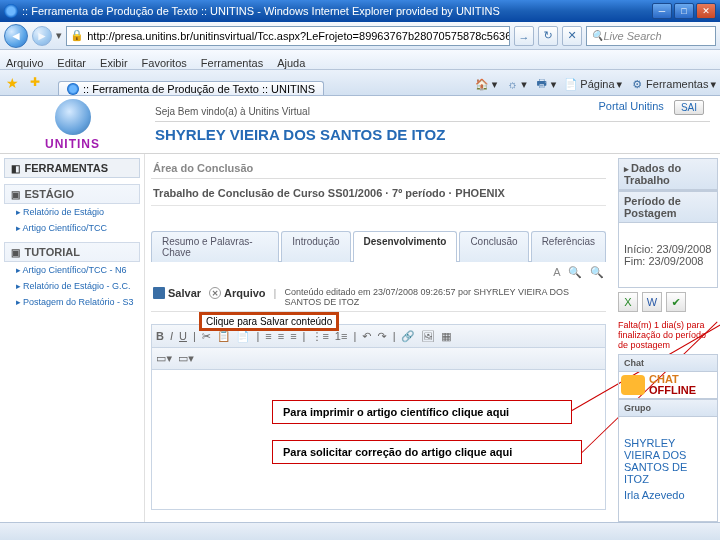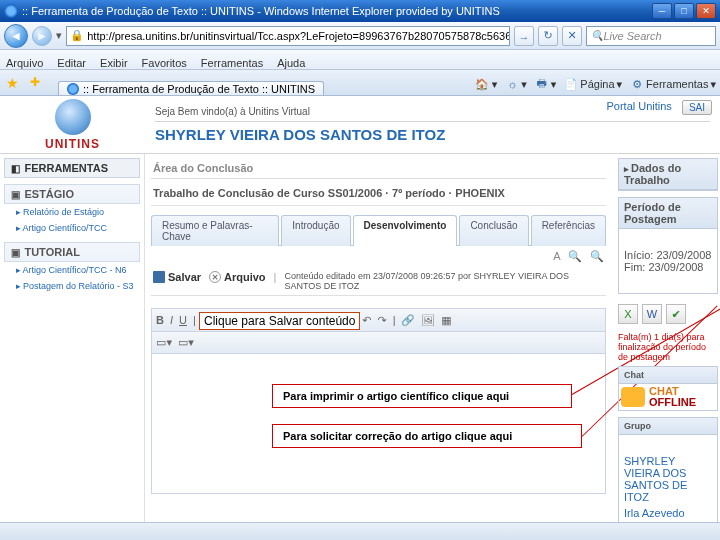--- a/index.html
+++ b/index.html
@@ -24,55 +24,55 @@
 .fav-plus{width:16px;height:16px;color:#f7b500;margin:0 8px 4px 0;font-size:12px}
 .ietab{height:14px;background:linear-gradient(#fefefe,#e7eef8);border:1px solid #9fb4cf;border-bottom:none;border-radius:3px 3px 0 0;padding:0 8px;display:flex;align-items:center;gap:4px;font-size:10px}
 .ietab .ie-icon2{width:12px;height:12px;background:radial-gradient(circle,#6cb7ff 40%,#0a5fc4 70%);border-radius:50%}
 .toolbar-right{margin-left:auto;margin-bottom:4px;display:flex;gap:8px;align-items:center;font-size:10px;color:#333}
 .tool-ico{width:14px;height:14px;display:inline-flex;align-items:center;justify-content:center;color:#3a6ea5}
 .tool-item{display:flex;align-items:center;gap:2px}
 .content{height:444px;overflow:hidden;position:relative;background:#fff}
 .hdr-row{height:58px;display:flex;border-bottom:1px solid #d4d4d4}
 .logo-box{width:145px;display:flex;flex-direction:column;align-items:center;justify-content:center;gap:2px}
 .logo-circle{width:36px;height:36px;background:radial-gradient(circle at 40% 35%,#d4e9ff,#6aa5de 60%,#2f6da8);border-radius:50%}
-.logo-text{font-size:12px;font-weight:bold;color:#b91c1c;letter-spacing:1px}
+.logo-text{font-size:12px;font-weight:bold;color:#a21caf;letter-spacing:1px}
 .hdr-main{flex:1;display:flex;flex-direction:column;justify-content:center;padding:21px 10px}
 .welcome{font-size:10px;color:#555;margin-bottom:4px}
 .user-name{font-size:15px;font-weight:bold;color:#256ab5;border-top:1px solid #d4d4d4;padding-top:4px}
-.hdr-links{display:flex;gap:10px;font-size:10px;color:#256ab5;position:absolute;right:8px;top:4px}
+.hdr-links{display:flex;gap:10px;font-size:10px;color:#256ab5;position:absolute;right:16px;top:4px}
 .sai-btn{border:1px solid #aaa;background:linear-gradient(#fefefe,#e3e3e3);padding:1px 6px;font-size:10px;border-radius:2px}
 .body-row{display:flex;height:386px}
 .sidebar{width:145px;padding:4px;border-right:1px solid #e0e0e0}
 .sbhead{background:#eef2f7;border:1px solid #c9d5e4;padding:3px 6px;font-size:10px;font-weight:bold;color:#333;margin-bottom:4px;display:flex;align-items:center;gap:4px}
 .sbgroup{border:1px solid #d0dae8;background:linear-gradient(#f3f7fc,#eef3fa);padding:3px 6px;font-size:10px;font-weight:bold;color:#555;margin-top:6px;display:flex;align-items:center;gap:4px}
 .sbitem{padding:3px 4px 3px 12px;font-size:9px;color:#256ab5}
 .sbitem::before{content:"▸ ";color:#256ab5}
 .mainarea{flex:1;padding:4px 6px;position:relative}
 .area-title{font-size:11px;color:#888;font-weight:bold;padding:4px 2px;border-bottom:1px solid #ddd}
 .trabalho{font-size:11px;color:#555;font-weight:bold;padding:8px 2px 6px;border-bottom:1px solid #e4e4e4}
-.tabs-row{display:flex;gap:2px;margin-top:8px;border-bottom:1px solid #b8c8dd}
+.tabs-row{display:flex;gap:2px;margin-top:24px;border-bottom:1px solid #b8c8dd}
 .doc-tab{padding:4px 10px;background:linear-gradient(#f1f6fc,#e1ebf6);border:1px solid #b8c8dd;border-bottom:none;border-radius:3px 3px 0 0;font-size:10px;color:#556;position:relative;top:1px}
 .doc-tab.active{background:#fff;color:#333;font-weight:bold}
 .edit-icons{display:flex;justify-content:flex-end;gap:8px;padding:4px 2px;color:#888;font-size:12px}
 .save-row{display:flex;align-items:flex-start;gap:8px;padding:4px 2px;color:#555;font-size:10px;border-bottom:1px solid #e0e0e0}
 .save-btn{display:flex;align-items:center;gap:3px;font-weight:bold;color:#333}
 .disk{width:12px;height:12px;background:#3a6ea5;border-radius:1px;position:relative}
 .cancel-x{width:12px;height:12px;border:1px solid #999;border-radius:50%;display:flex;align-items:center;justify-content:center;font-size:8px;color:#777}
-.save-tip{border:1px solid #c2410c;background:#fff;padding:1px 4px;font-size:12px;position:absolute;left:54px;top:158px}
+.save-tip{border:3px solid #c2410c;background:#fff;padding:1px 4px;font-size:10px;position:absolute;left:54px;top:158px}
 .rte-bar{height:24px;background:linear-gradient(#f4f7fb,#e4ebf4);border:1px solid #c9d5e4;margin-top:12px;display:flex;align-items:center;padding:0 4px;gap:6px;font-size:10px;color:#666}
 .rte-bar2{height:22px;background:linear-gradient(#f4f7fb,#e4ebf4);border:1px solid #c9d5e4;border-top:none;display:flex;align-items:center;padding:0 4px;gap:6px;font-size:10px;color:#666}
 .rte-area{height:140px;border:1px solid #c9d5e4;border-top:none;background:#fff;position:relative}
 .callout{border:1px solid #c00;background:#fff;padding:5px 10px;font-size:11px;font-weight:bold;position:absolute}
 .callout1{left:120px;top:30px;width:300px}
 .callout2{left:120px;top:70px;width:310px}
 .line{position:absolute;background:#c00;height:1px;transform-origin:left center}
 .line1{left:420px;top:40px;width:200px;transform:rotate(-30deg)}
 .line2{left:430px;top:82px;width:188px;transform:rotate(-44deg)}
 .rightcol{width:108px;padding:4px 2px 4px 6px;position:relative}
-.rbox{border:1px solid #c0ccdc;margin-bottom:6px}
+.rbox{border:1px solid #c0ccdc;}
 .rbox-h{background:linear-gradient(#eaf0f8,#d8e4f2);padding:3px 5px;font-size:9px;font-weight:bold;color:#555;border-bottom:1px solid #c0ccdc}
 .rbox-b{padding:20px 5px;font-size:9px;color:#555}
 .ricons{display:flex;gap:4px;padding:4px 0}
 .ric{width:20px;height:20px;border:1px solid #bbb;background:linear-gradient(#fefefe,#e5e5e5);display:flex;align-items:center;justify-content:center;font-size:11px}
 .ric.x{color:#2a8a2a}
 .ric.w{color:#2a5aa8}
 .ric.chk{color:#2a8a2a}
 .warn{color:#c00;font-size:9px;padding:4px 0}
 .chat-off{display:flex;align-items:center;gap:4px;padding:2px}
 .chat-bubble{width:24px;height:20px;background:#ffb830;border-radius:4px;position:relative}
@@ -152,20 +152,21 @@
   </div>
 
   <div class="body-row">
     <div class="sidebar">
       <div class="sbhead">◧ <span>FERRAMENTAS</span></div>
       <div class="sbgroup">▣ <span>ESTÁGIO</span></div>
       <div class="sbitem">Relatório de Estágio</div>
       <div class="sbitem">Artigo Científico/TCC</div>
       <div class="sbgroup">▣ <span>TUTORIAL</span></div>
       <div class="sbitem">Artigo Científico/TCC - N6</div>
+      <div class="sbitem">Relatório de Estágio - G.C.</div>
       <div class="sbitem">Postagem do Relatório - S3</div>
     </div>
 
     <div class="mainarea">
       <div class="area-title">Área do Conclusão</div>
       <div class="trabalho">Trabalho de Conclusão de Curso SS01/2006 · 7º período · PHOENIX</div>
       <div class="tabs-row">
         <div class="doc-tab">Resumo e Palavras-Chave</div>
         <div class="doc-tab">Introdução</div>
         <div class="doc-tab active">Desenvolvimento</div>

